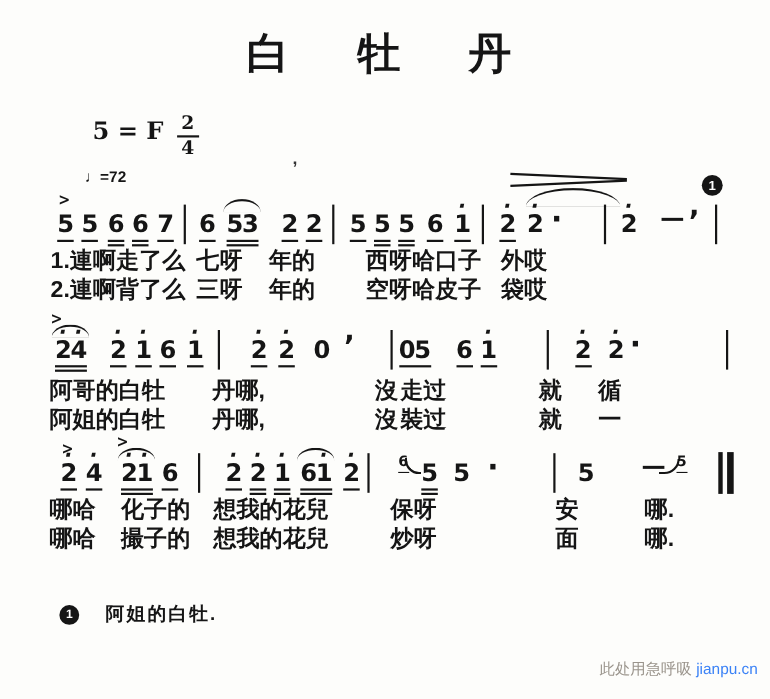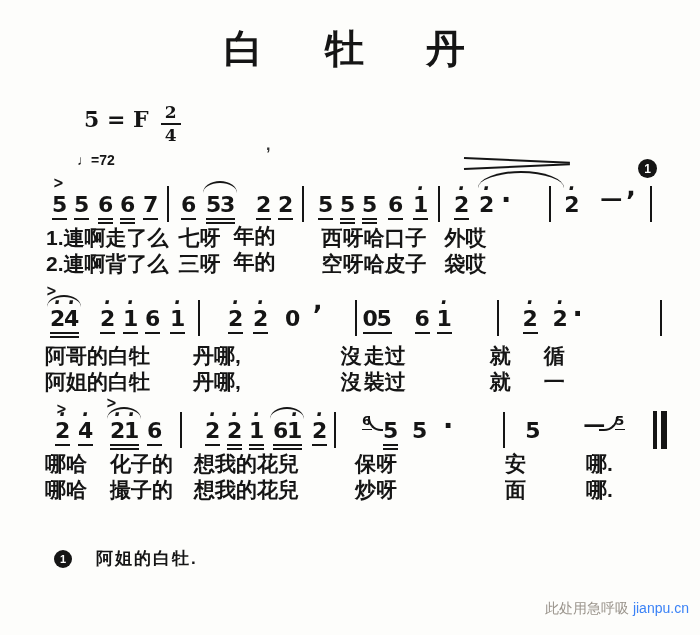--- a/index.html
+++ b/index.html
@@ -69,21 +69,21 @@
   .grace-curve-2{position:absolute;left:599px;top:417px;width:17px;height:12px;
     border-bottom:2px solid #151515;border-right:2px solid #151515;border-bottom-right-radius:14px;}
 
   
   .lrow{position:absolute;display:flex;white-space:nowrap;font-size:21px;font-weight:600;
     line-height:1.15;}
   .sg{display:inline-block;}
   #lyr-a-1{left:46px;top:226px;}
   #lyr-a-2{left:46px;top:252px;}
   .secA .sg:nth-child(2){margin-left:10px;}
-  .secA .sg:nth-child(3){margin-left:13px;font-family:Liberation Mono, monospace;}
+  .secA .sg:nth-child(3){margin-left:24px;}
   .secA .sg:nth-child(4){margin-left:46px;}
   .secA .sg:nth-child(5){margin-left:18px;}
   #lyr-b-1{left:45px;top:344px;}
   #lyr-b-2{left:45px;top:370px;}
   .secB .sg:nth-child(2){margin-left:43px;}
   .secB .sg:nth-child(3){margin-left:100px;}
   .secB .sg:nth-child(4){margin-left:2px;}
   .secB .sg:nth-child(5){margin-left:84px;}
   .secB .sg:nth-child(6){margin-left:33px;}
   #lyr-c-1{left:45px;top:452px;}

